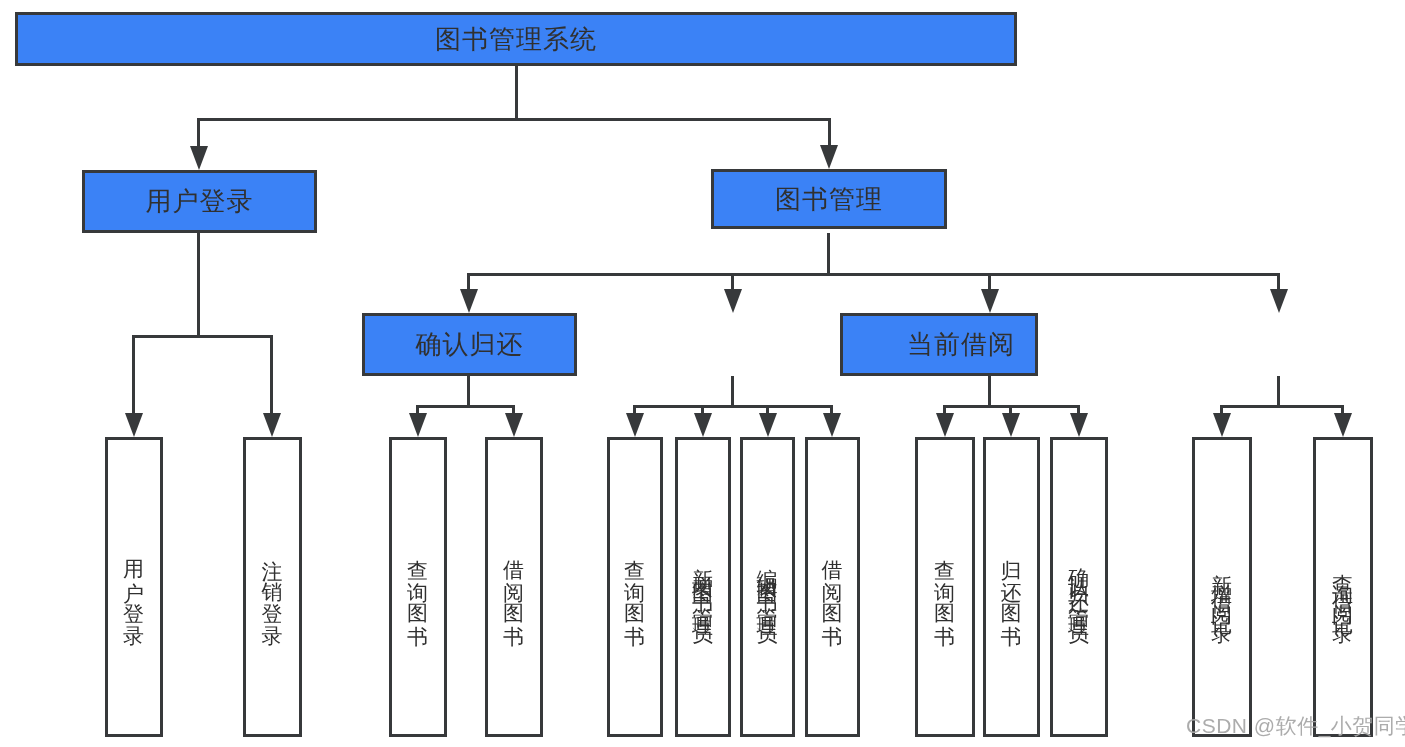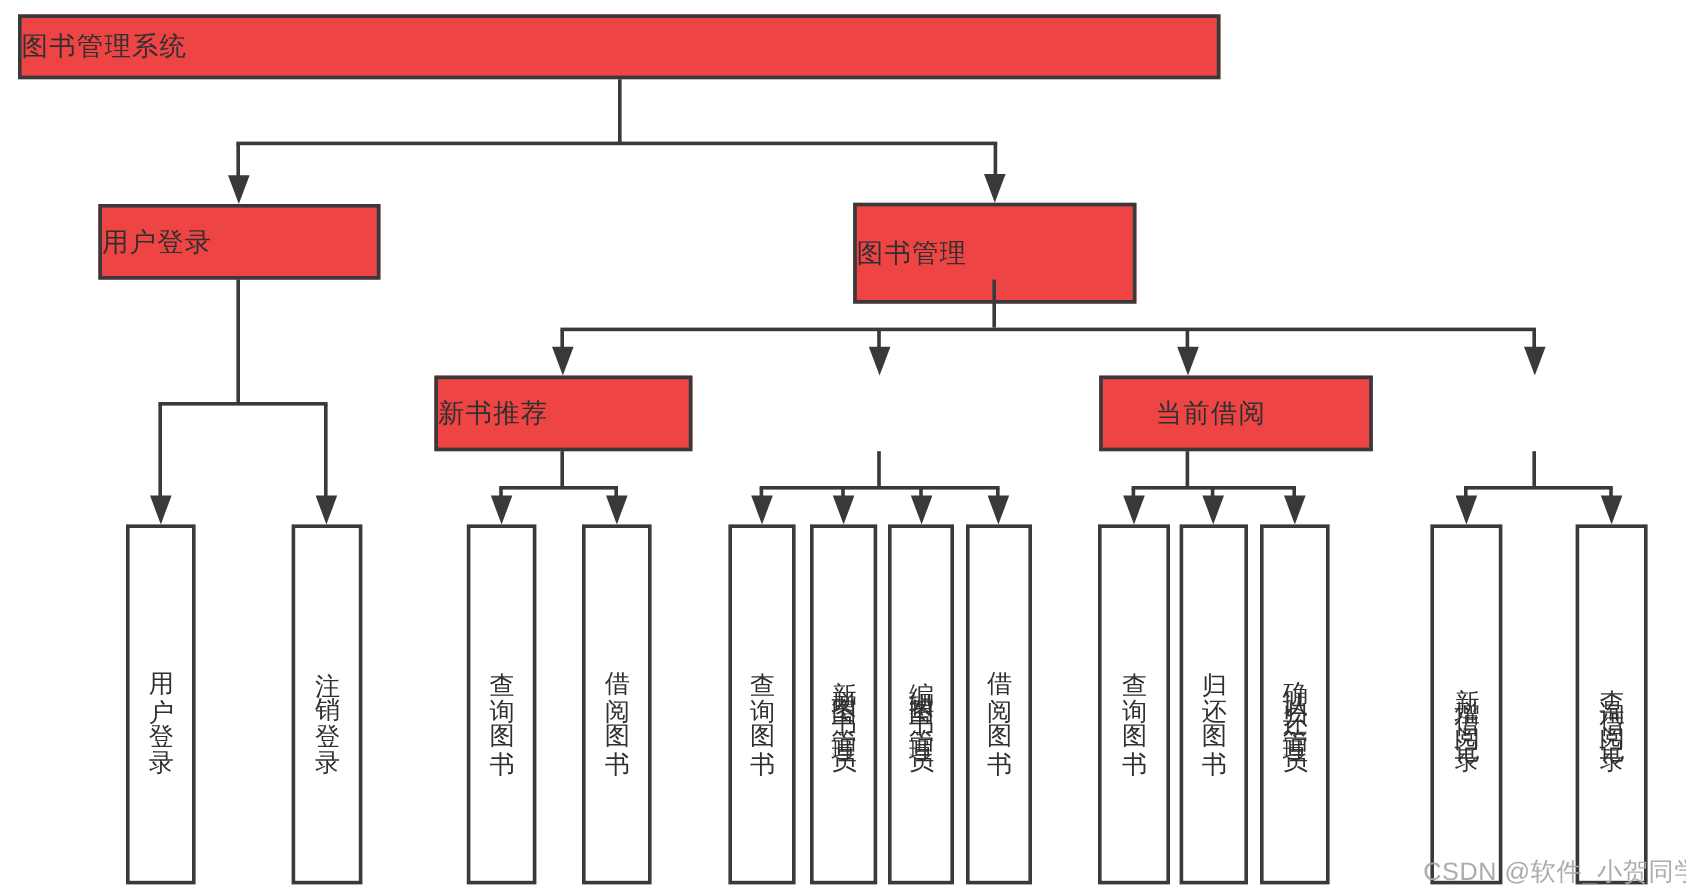--- a/index.html
+++ b/index.html
@@ -7,23 +7,23 @@
     position:relative;
     width:1405px;height:747px;
     background:#ffffff;
     font-family:"Liberation Sans","DejaVu Sans",sans-serif;
     overflow:hidden;
   }
   .node{
     position:absolute;
     box-sizing:border-box;
     border:3px solid #37393b;
-    background:#ef4444;
-    display:flex;align-items:center;
-    font-size:22px;color:#303030;
+    background:#3b82f6;
+    display:flex;align-items:center;justify-content:center;
+    font-size:26px;color:#303030;
     letter-spacing:1px;
   }
   .leaf{
     position:absolute;
     box-sizing:border-box;
     border:3px solid #37393b;
     background:#ffffff;
     top:437px;height:300px;
     display:flex;align-items:center;justify-content:center;
     font-size:21px;color:#303030;
@@ -67,21 +67,21 @@
   <div class="ln" style="left:197px;top:118px;width:634px;height:3px;"></div>
 
   <div class="ln" style="left:197px;top:119px;width:3px;height:28px;"></div>
   <div class="tri" style="left:190px;top:146px;"></div>
   <div class="ln" style="left:828px;top:119px;width:3px;height:27px;"></div>
   <div class="tri" style="left:820px;top:145px;"></div>
 
   <div class="node" style="left:82px;top:170px;width:235px;height:63px;">
     <span>用户登录</span>
   </div>
-  <div class="node" style="left:711px;top:169px;width:236px;height:84px;">
+  <div class="node" style="left:711px;top:169px;width:236px;height:60px;">
     <span>图书管理</span>
   </div>
 
   <div class="ln" style="left:197px;top:233px;width:3px;height:102px;"></div>
   <div class="ln" style="left:132px;top:335px;width:141px;height:3px;"></div>
   <div class="ln" style="left:132px;top:337px;width:3px;height:78px;"></div>
   <div class="tri" style="left:125px;top:413px;"></div>
   <div class="ln" style="left:270px;top:337px;width:3px;height:78px;"></div>
   <div class="tri" style="left:263px;top:413px;"></div>
 
@@ -90,23 +90,23 @@
   <div class="ln" style="left:467px;top:275px;width:3px;height:16px;"></div>
   <div class="tri" style="left:460px;top:289px;"></div>
   <div class="ln" style="left:731px;top:275px;width:3px;height:16px;"></div>
   <div class="tri" style="left:724px;top:289px;"></div>
   <div class="ln" style="left:988px;top:275px;width:3px;height:16px;"></div>
   <div class="tri" style="left:981px;top:289px;"></div>
   <div class="ln" style="left:1277px;top:275px;width:3px;height:16px;"></div>
   <div class="tri" style="left:1270px;top:289px;"></div>
 
   <div class="node" style="left:362px;top:313px;width:215px;height:63px;">
-    <span>新书推荐</span>
+    <span>确认归还</span>
   </div>
-  <div class="node" style="left:916px;top:313px;width:228px;height:63px;padding-left:44px;">
+  <div class="node" style="left:840px;top:313px;width:198px;height:63px;padding-left:44px;">
     <span>当前借阅</span>
   </div>
 
   <div class="ln" style="left:467px;top:376px;width:3px;height:29px;"></div>
   <div class="ln" style="left:416px;top:405px;width:99px;height:3px;"></div>
   <div class="ln" style="left:416px;top:407px;width:3px;height:8px;"></div>
   <div class="tri" style="left:409px;top:413px;"></div>
   <div class="ln" style="left:512px;top:407px;width:3px;height:8px;"></div>
   <div class="tri" style="left:505px;top:413px;"></div>
 

